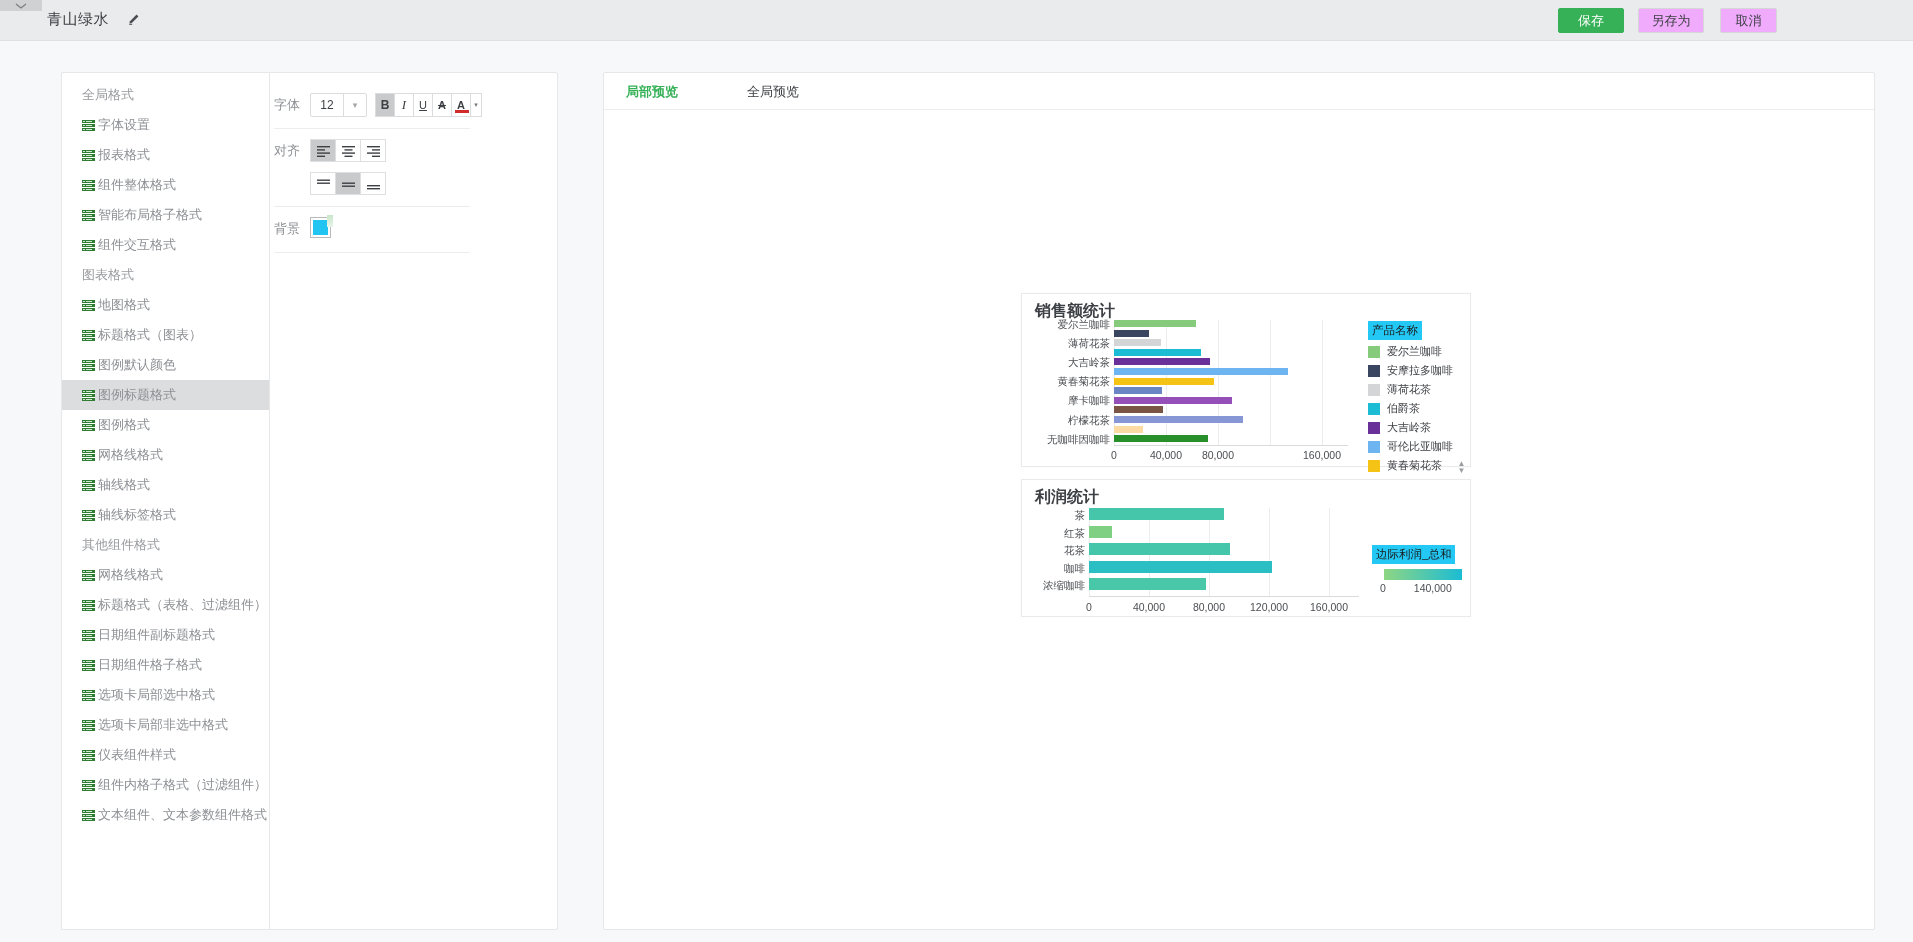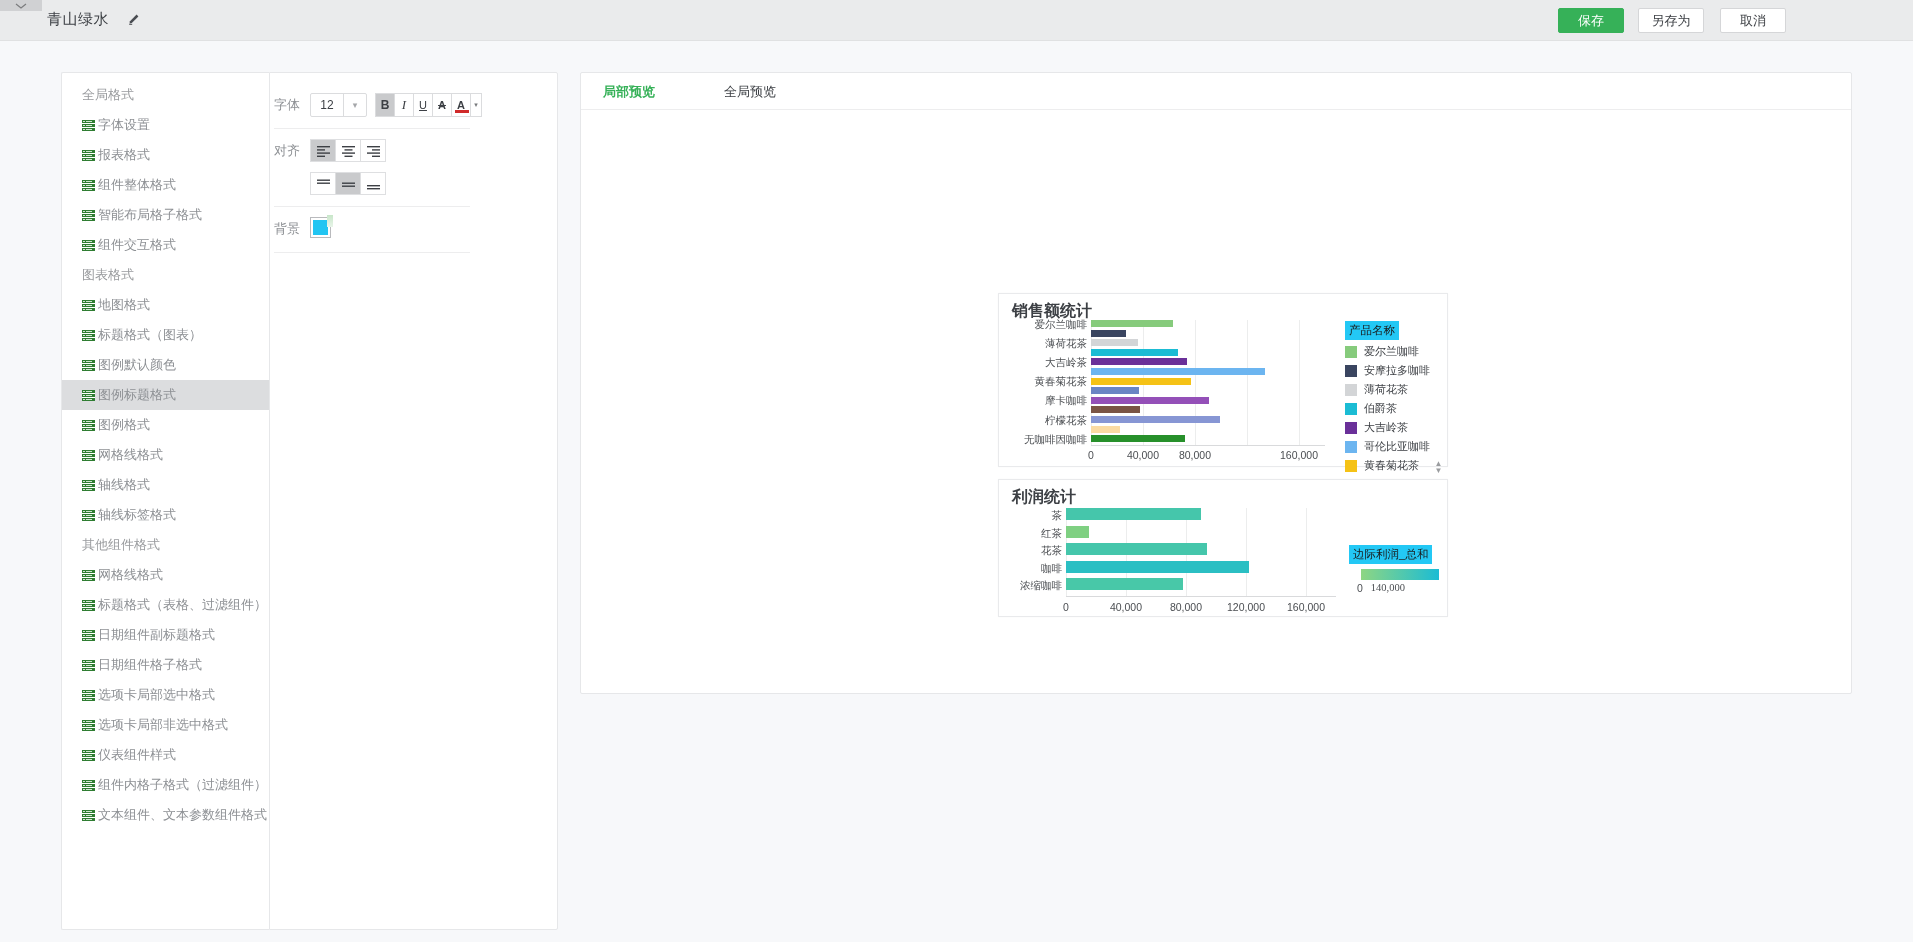--- a/index.html
+++ b/index.html
@@ -34,33 +34,33 @@
   }
   .btn {
     position: absolute; top: 8px; height: 25px; border-radius: 2px;
     font-size: 13px; line-height: 23px; text-align: center; cursor: pointer;
   }
   .btn-primary {
     left: 1558px; width: 66px; background: #36b158; color: #fff;
     border: 1px solid #36b158;
   }
   .btn-ghost {
-    background: #ffffff; color: #3d4045; border: 1px solid #d5d6d8;
+    background: #f0abfc; color: #3d4045; border: 1px solid #d5d6d8;
   }
   .btn-saveas { left: 1638px; width: 66px; }
-  .btn-cancel { left: 1720px; width: 66px; }
+  .btn-cancel { left: 1720px; width: 57px; }
 
   
   .panel {
     position: absolute; background: #fff;
     border: 1px solid #e6e7e9; border-radius: 2px;
   }
   .panel-left  { left: 61px;  top: 72px; width: 208px;  height: 858px; border-right: none; border-radius: 2px 0 0 2px;}
   .panel-mid   { left: 269px; top: 72px; width: 289px;  height: 858px; border-radius: 0 2px 2px 0;}
-  .panel-right { left: 580px; top: 72px; width: 1272px; height: 622px; }
+  .panel-right { left: 603px; top: 72px; width: 1272px; height: 858px; }
 
   .panel-head {
     height: 37px; border-bottom: 1px solid #ededee;
     font-size: 14px; color: #3d4045; line-height: 37px; padding-left: 20px;
   }
   .panel-head-right { border-bottom: 1px solid #ededee; height: 37px; position: relative; }
 
   
   .side-list { padding-top: 7px; }
   .group-label {
@@ -525,17 +525,17 @@
         <div class="bar-row" title="浓缩咖啡: 78000" style="left: 67px; top: 98px; height: 12px; width: 117px; background: rgb(72, 200, 168);"></div>
         <div class="cat-label" style="left: 0px; width: 63px; top: 99px;">浓缩咖啡</div>
         <div class="axis-base" style="left: 67px; top: 115.5px; width: 270px;"></div>
         <div class="axis-tick" style="left: 37px; width: 60px; top: 120.5px;">0</div>
         <div class="axis-tick" style="left: 97px; width: 60px; top: 120.5px;">40,000</div>
         <div class="axis-tick" style="left: 157px; width: 60px; top: 120.5px;">80,000</div>
         <div class="axis-tick" style="left: 217px; width: 60px; top: 120.5px;">120,000</div>
         <div class="axis-tick" style="left: 277px; width: 60px; top: 120.5px;">160,000</div>
         <div class="legend" style="left: 350px; top: 64px; width: 92px;"><div class="legend-title" style="background: rgb(35, 200, 245);">边际利润_总和</div><div class="grad-bar" style="margin-top: 5px; margin-left: 12px; width: 78px; background: linear-gradient(to right, rgb(142, 214, 131), rgb(27, 188, 212));"></div><div class="grad-ticks" style="margin-left: 8px;">
             <span style="margin-left: 0px;">0</span>
-            <span style="margin-left: 8px; font-family: Liberation Serif, serif;">140,000</span>
+            <span style="margin-left: 28px;">140,000</span>
           </div></div>
       </div>
     </div>
 </div>
 
 </body></html>

